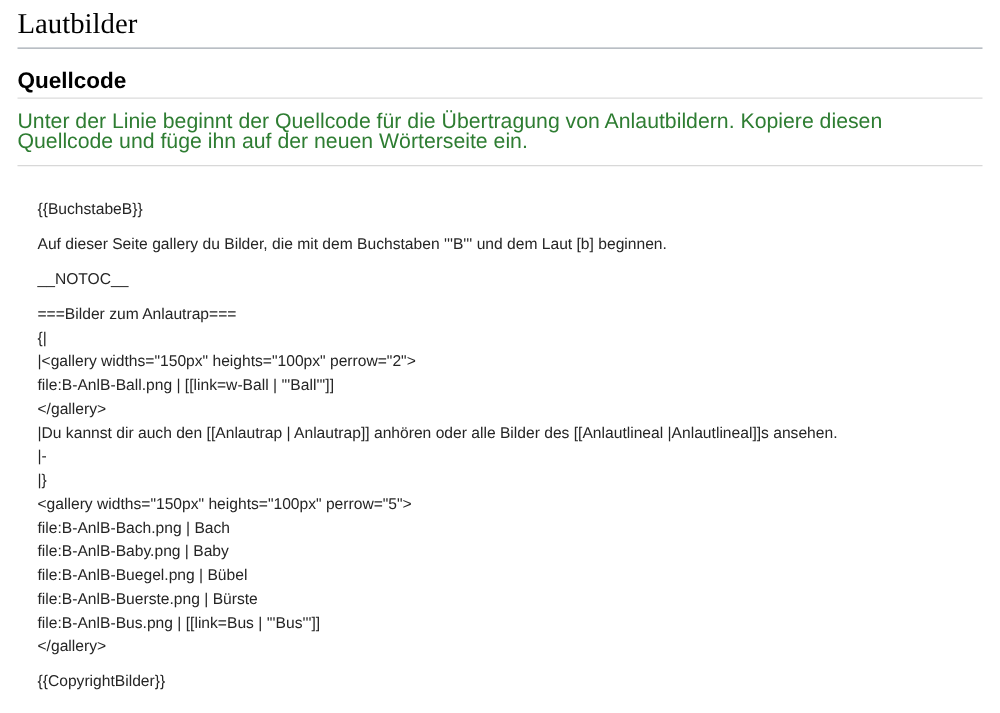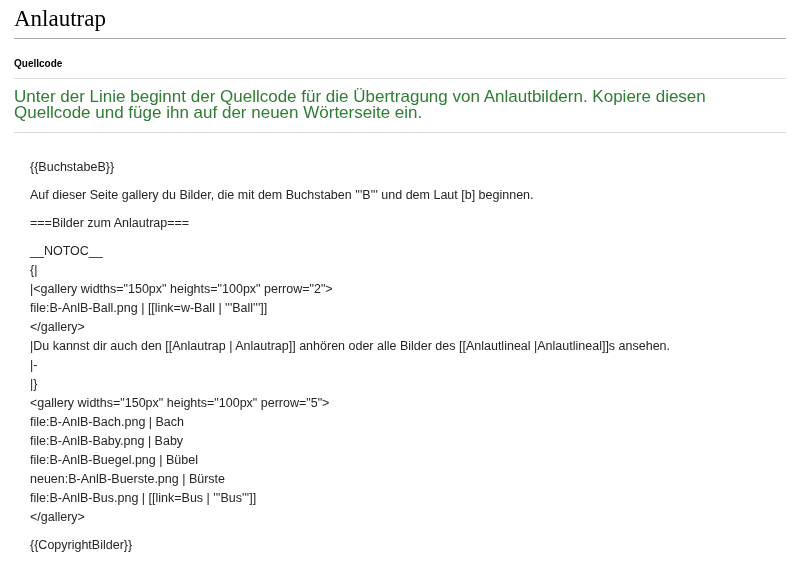--- a/index.html
+++ b/index.html
@@ -26,21 +26,21 @@
     font-size: 23px;
     font-weight: normal;
     color: #000000;
     margin: 6px 0 0 0;
     padding: 0 0 6px 0;
     border-bottom: 1px solid #a2a9b1;
     line-height: 26px;
   }
   .section-heading {
     font-family: "Liberation Sans", sans-serif;
-    font-size: 10px;
+    font-size: 18px;
     font-weight: bold;
     color: #000000;
     margin: 16px 0 4px 0;
     padding: 0 0 5px 0;
     border-bottom: 1px solid #dcdcdc;
     line-height: 18px;
   }
   .intro-note {
     font-size: 17px;
     color: #2e7d32;
@@ -67,43 +67,43 @@
   }
   .code-line.gap {
     margin-top: 9px;
   }
 </style>
 </head>
 <body>
 
 <div class="page">
 
-  <h1 class="page-title">Anlautrap</h1>
+  <h1 class="page-title">Lautbilder</h1>
 
   <h2 class="section-heading">Quellcode</h2>
 
   <p class="intro-note">Unter der Linie beginnt der Quellcode für die Übertragung von Anlautbildern. Kopiere diesen Quellcode und füge ihn auf der neuen Wörterseite ein.</p>
 
   <hr class="divider">
 
   <div class="code-block">
       <div class="code-line">{{BuchstabeB}}</div>
       <div class="code-line gap">Auf dieser Seite gallery du Bilder, die mit dem Buchstaben '''B''' und dem Laut [b] beginnen.</div>
+      <div class="code-line gap">__NOTOC__</div>
       <div class="code-line gap">===Bilder zum Anlautrap===</div>
-      <div class="code-line gap">__NOTOC__</div>
       <div class="code-line">{|</div>
       <div class="code-line">|&lt;gallery widths="150px" heights="100px" perrow="2"&gt;</div>
       <div class="code-line">file:B-AnlB-Ball.png | [[link=w-Ball | '''Ball''']]</div>
       <div class="code-line">&lt;/gallery&gt;</div>
       <div class="code-line">|Du kannst dir auch den [[Anlautrap | Anlautrap]] anhören oder alle Bilder des [[Anlautlineal |Anlautlineal]]s ansehen.</div>
       <div class="code-line">|-</div>
       <div class="code-line">|}</div>
       <div class="code-line">&lt;gallery widths="150px" heights="100px" perrow="5"&gt;</div>
       <div class="code-line">file:B-AnlB-Bach.png | Bach</div>
       <div class="code-line">file:B-AnlB-Baby.png | Baby</div>
       <div class="code-line">file:B-AnlB-Buegel.png | Bübel</div>
-      <div class="code-line">neuen:B-AnlB-Buerste.png | Bürste</div>
+      <div class="code-line">file:B-AnlB-Buerste.png | Bürste</div>
       <div class="code-line">file:B-AnlB-Bus.png | [[link=Bus | '''Bus''']]</div>
       <div class="code-line">&lt;/gallery&gt;</div>
       <div class="code-line gap">{{CopyrightBilder}}</div>
     </div>
 
 </div>
 
 </body></html>

